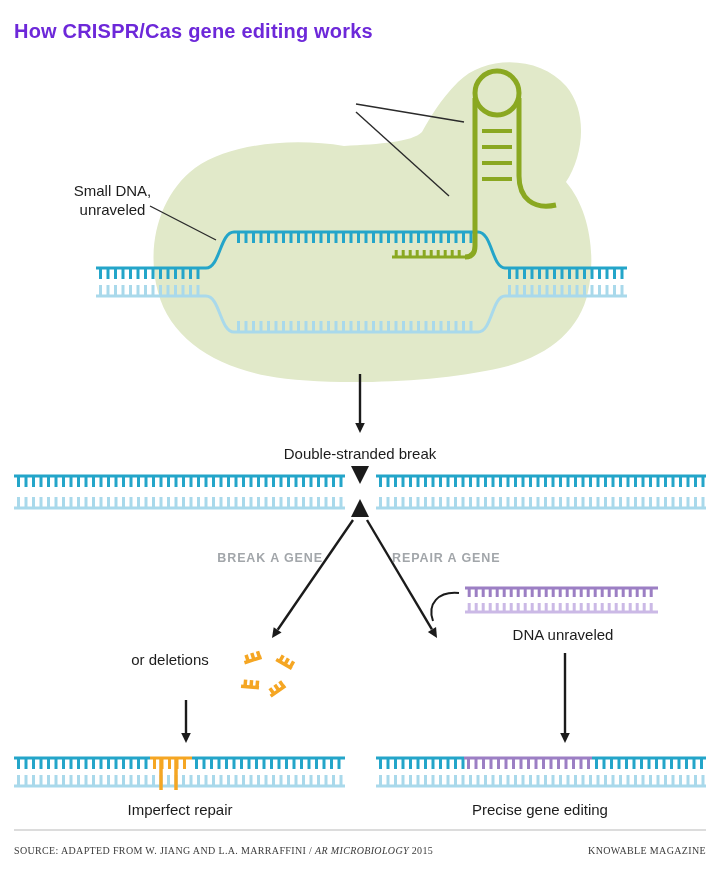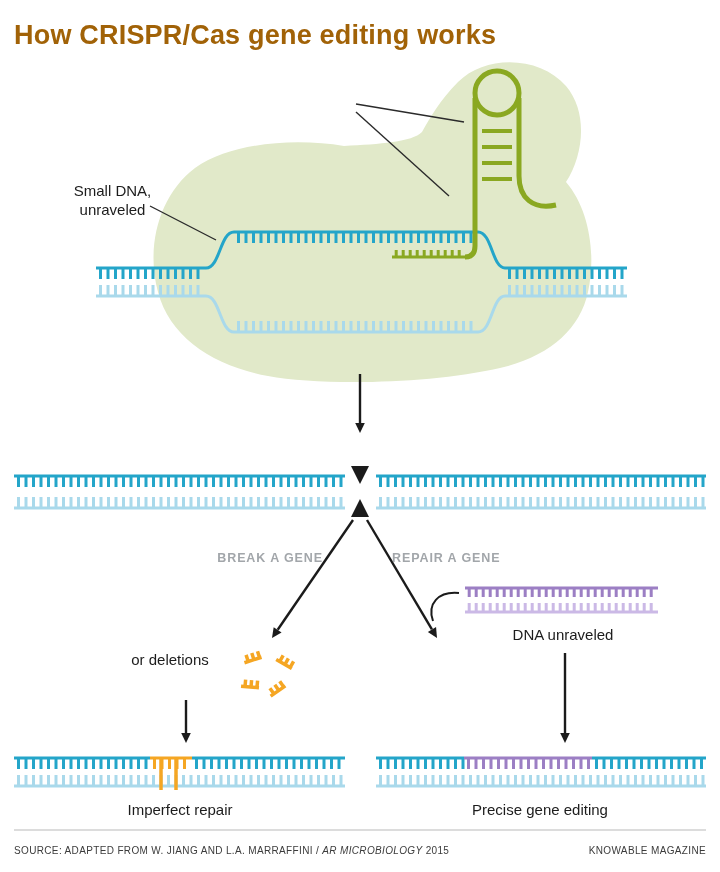--- a/index.html
+++ b/index.html
@@ -2,34 +2,34 @@
 <html><head>
 <meta charset="utf-8">
 <style>
   html,body{margin:0;padding:0;background:#ffffff;}
   .stage{
     position:relative;width:720px;height:872px;background:#ffffff;
     font-family:"Liberation Sans",sans-serif;overflow:hidden;
   }
   #diagram{position:absolute;left:0;top:0;}
   .title{
-    position:absolute;left:14px;top:20px;font-size:27px;font-weight:bold;
-    color:#a16207;letter-spacing:.2px;
+    position:absolute;left:14px;top:20px;font-size:20px;font-weight:bold;
+    color:#6d28d9;letter-spacing:.2px;
   }
   .lbl{position:absolute;font-size:15px;color:#1c1c1c;line-height:1.28;}
   .center{text-align:center;}
   .rightal{text-align:right;}
   .pathlbl{
     position:absolute;font-size:12.5px;font-weight:bold;letter-spacing:.9px;
     color:#a2a6aa;
     margin-top:8px;
   }
   .footer{
     position:absolute;left:14px;right:14px;top:845px;display:flex;
-    justify-content:space-between;font-size:10px;color:#3b3b3b;letter-spacing:.35px;
+    justify-content:space-between;font-size:10px;color:#3b3b3b;letter-spacing:.35px;font-family:Liberation Serif, serif;
   }
 </style>
 </head>
 <body>
 
 <div class="stage">
 
   <svg id="diagram" width="720" height="872" viewBox="0 0 720 872">
       <path d="M195,168C158,196 146,248 158,292C170,338 214,366 268,376C322,386 430,384 500,368C548,357 580,330 588,292C596,256 590,210 566,182C584,154 588,112 566,86C540,56 486,54 458,82C440,100 430,118 422,132C412,142 380,144 344,146C296,138 232,142 195,168Z" fill="#e1e9c9" stroke="none"></path>
       <path d="M96,268H206M100.5,268v11M108.0,268v11M115.5,268v11M123.0,268v11M130.5,268v11M138.0,268v11M145.5,268v11M153.0,268v11M160.5,268v11M168.0,268v11M175.5,268v11M183.0,268v11M190.5,268v11M198.0,268v11" stroke="#24a5c9" stroke-width="3" fill="none"></path>
@@ -98,20 +98,21 @@
     </svg>
 
   <div class="title">How CRISPR/Cas gene editing works</div>
 
 
   <div class="lbl center" style="left:40px;top:181px;width:145px;">
     <div>Small DNA,</div>
     <div>unraveled</div>
   </div>
 
+  <div class="lbl center" style="left:250px;top:444px;width:220px;">Double-stranded break</div>
 
   <div class="pathlbl rightal" style="left: 185px; top: 543px; width: 138px; color: rgb(162, 166, 170);">BREAK A GENE</div>
 
   <div class="pathlbl" style="left: 392px; top: 543px; width: 150px; color: rgb(162, 166, 170);">REPAIR A GENE</div>
 
   <div class="lbl center" style="left:473px;top:625px;width:180px;">DNA unraveled</div>
 
   <div class="lbl center" style="left:95px;top:650px;width:150px;">
     <div>or deletions</div>
   </div>

